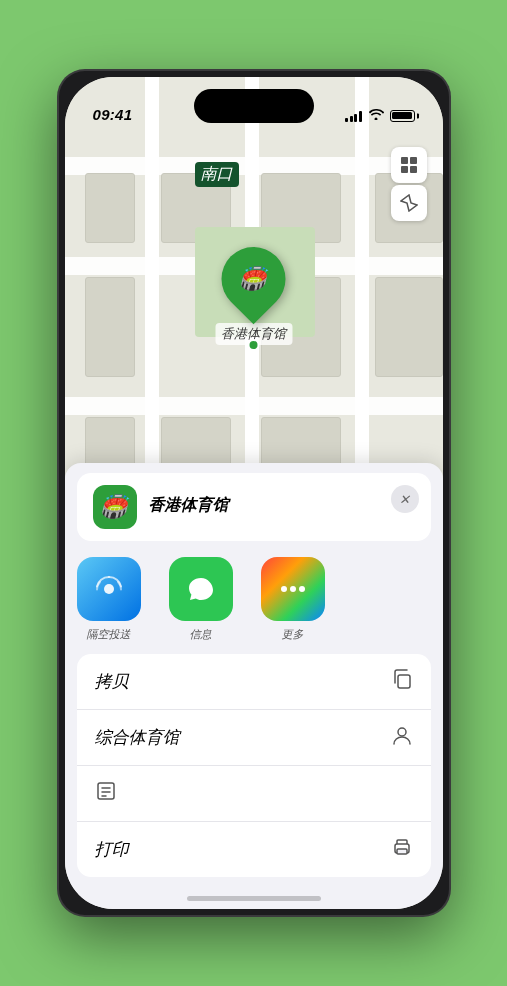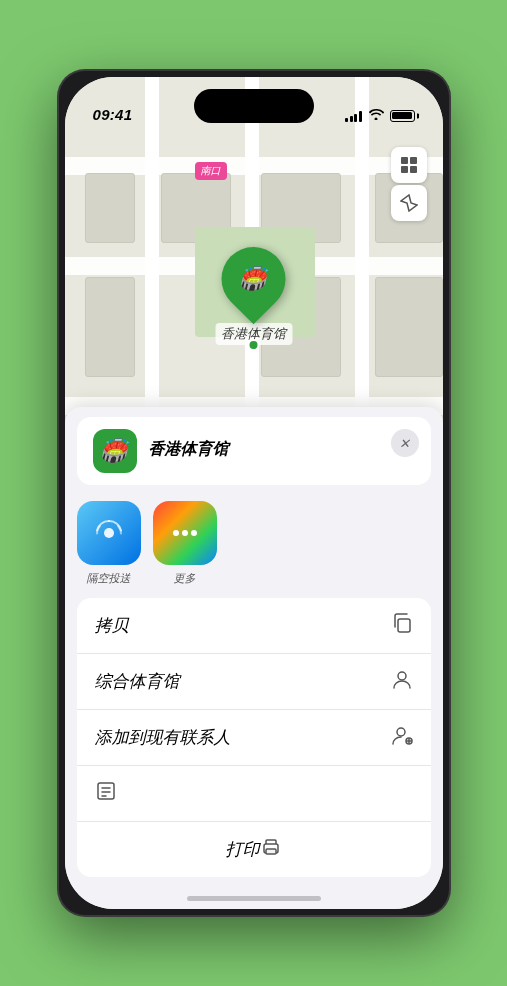--- a/index.html
+++ b/index.html
@@ -204,23 +204,23 @@
       background: rgba(255,255,255,0.8);
       padding: 2px 6px;
       border-radius: 4px;
     }
 
     
     .map-label {
       position: absolute;
       top: 85px;
       left: 130px;
-      background: #ec4899;
+      background: #14532d;
       color: white;
-      font-size: 10px;
+      font-size: 16px;
       padding: 2px 6px;
       border-radius: 4px;
       font-weight: 500;
     }
 
     
     .map-controls {
       position: absolute;
       top: 70px;
       right: 16px;
@@ -310,21 +310,21 @@
     }
 
     
     .apps-row {
       padding: 8px 12px 12px;
       overflow: hidden;
     }
 
     .apps-scroll {
       display: flex;
-      gap: 12px;
+      gap: 28px;
       overflow-x: auto;
       scrollbar-width: none;
     }
 
     .apps-scroll::-webkit-scrollbar { display: none; }
 
     .app-item {
       display: flex;
       flex-direction: column;
       align-items: center;
@@ -416,21 +416,20 @@
     .action-item {
       display: flex;
       align-items: center;
       justify-content: space-between;
       padding: 14px 18px;
       border-bottom: 0.5px solid #e5e5ea;
     }
 
     .action-item:last-child {
       border-bottom: none;
-      justify-content: center;
     }
 
     .action-label {
       font-size: 17px;
       color: #000;
     }
 
     .action-icon {
       font-size: 20px;
       color: #555;
@@ -559,20 +558,28 @@
                 <circle cx="16" cy="16" r="5" fill="white" opacity="0.9"></circle>
                 <path d="M16 4C10 4 5 8 4 13.5" stroke="white" stroke-width="2" fill="none" stroke-linecap="round" opacity="0.7"></path>
                 <path d="M16 4C22 4 27 8 28 13.5" stroke="white" stroke-width="2" fill="none" stroke-linecap="round" opacity="0.7"></path>
                 <path d="M7 9C5 11 4 13.5 4 16.5" stroke="white" stroke-width="2" fill="none" stroke-linecap="round" opacity="0.5"></path>
                 <path d="M25 9C27 11 28 13.5 28 16.5" stroke="white" stroke-width="2" fill="none" stroke-linecap="round" opacity="0.5"></path>
               </svg>
             </div>
             <div class="app-label">隔空投送</div>
           </div>
 
+          <div class="app-item">
+            <div class="app-icon messages">
+              <svg width="34" height="34" viewBox="0 0 34 34" fill="none">
+                <path d="M17 6C10 6 5 10.5 5 16c0 2.5.9 4.8 2.4 6.6L6 28l5.8-1.5C13 27.4 14.9 28 17 28c7 0 12-4.5 12-10s-5-12-12-12z" fill="white"></path>
+              </svg>
+            </div>
+            <div class="app-label">信息</div>
+          </div>
 
 
 
           <div class="app-item">
             <div class="app-icon more">
               <div style="display:flex; gap:3px;">
                 <div class="more-dot"></div>
                 <div class="more-dot"></div>
                 <div class="more-dot"></div>
               </div>
@@ -598,32 +605,20 @@
         <div class="action-item">
           <span class="action-label">综合体育馆</span>
           <span class="action-icon">
             <svg width="22" height="22" viewBox="0 0 22 22" fill="none">
               <circle cx="11" cy="8" r="4" stroke="#555" stroke-width="1.5"></circle>
               <path d="M3 20c0-4 3.5-7 8-7s8 3 8 7" stroke="#555" stroke-width="1.5" stroke-linecap="round"></path>
             </svg>
           </span>
         </div>
 
-        <div class="action-item">
-          <span class="action-label">添加到现有联系人</span>
-          <span class="action-icon">
-            <svg width="22" height="22" viewBox="0 0 22 22" fill="none">
-              <circle cx="10" cy="8" r="4" stroke="#555" stroke-width="1.5"></circle>
-              <path d="M2 20c0-4 3.5-7 8-7" stroke="#555" stroke-width="1.5" stroke-linecap="round"></path>
-              <circle cx="18" cy="17" r="3" stroke="#555" stroke-width="1.5"></circle>
-              <line x1="18" y1="15" x2="18" y2="19" stroke="#555" stroke-width="1.5" stroke-linecap="round"></line>
-              <line x1="16" y1="17" x2="20" y2="17" stroke="#555" stroke-width="1.5" stroke-linecap="round"></line>
-            </svg>
-          </span>
-        </div>
 
         <div class="action-item">
           <span class="action-icon">
             <svg width="22" height="22" viewBox="0 0 22 22" fill="none">
               <rect x="3" y="3" width="16" height="16" rx="2" stroke="#555" stroke-width="1.5"></rect>
               <line x1="7" y1="8" x2="15" y2="8" stroke="#555" stroke-width="1.5" stroke-linecap="round"></line>
               <line x1="7" y1="12" x2="15" y2="12" stroke="#555" stroke-width="1.5" stroke-linecap="round"></line>
               <line x1="7" y1="16" x2="11" y2="16" stroke="#555" stroke-width="1.5" stroke-linecap="round"></line>
             </svg>
           </span>

